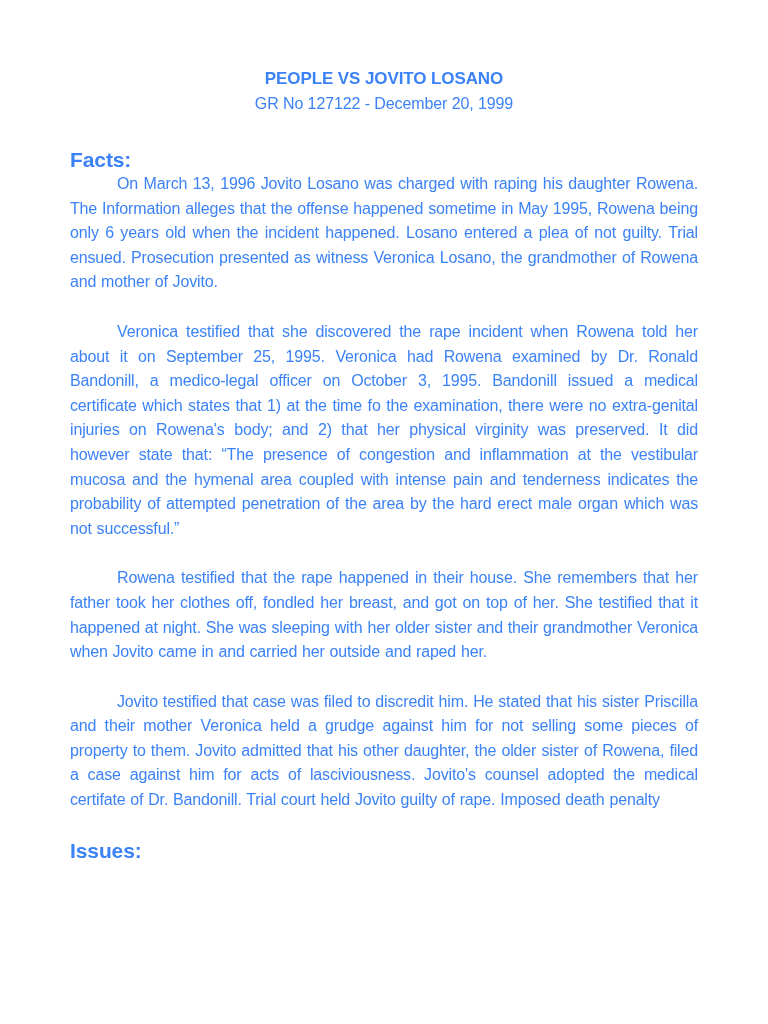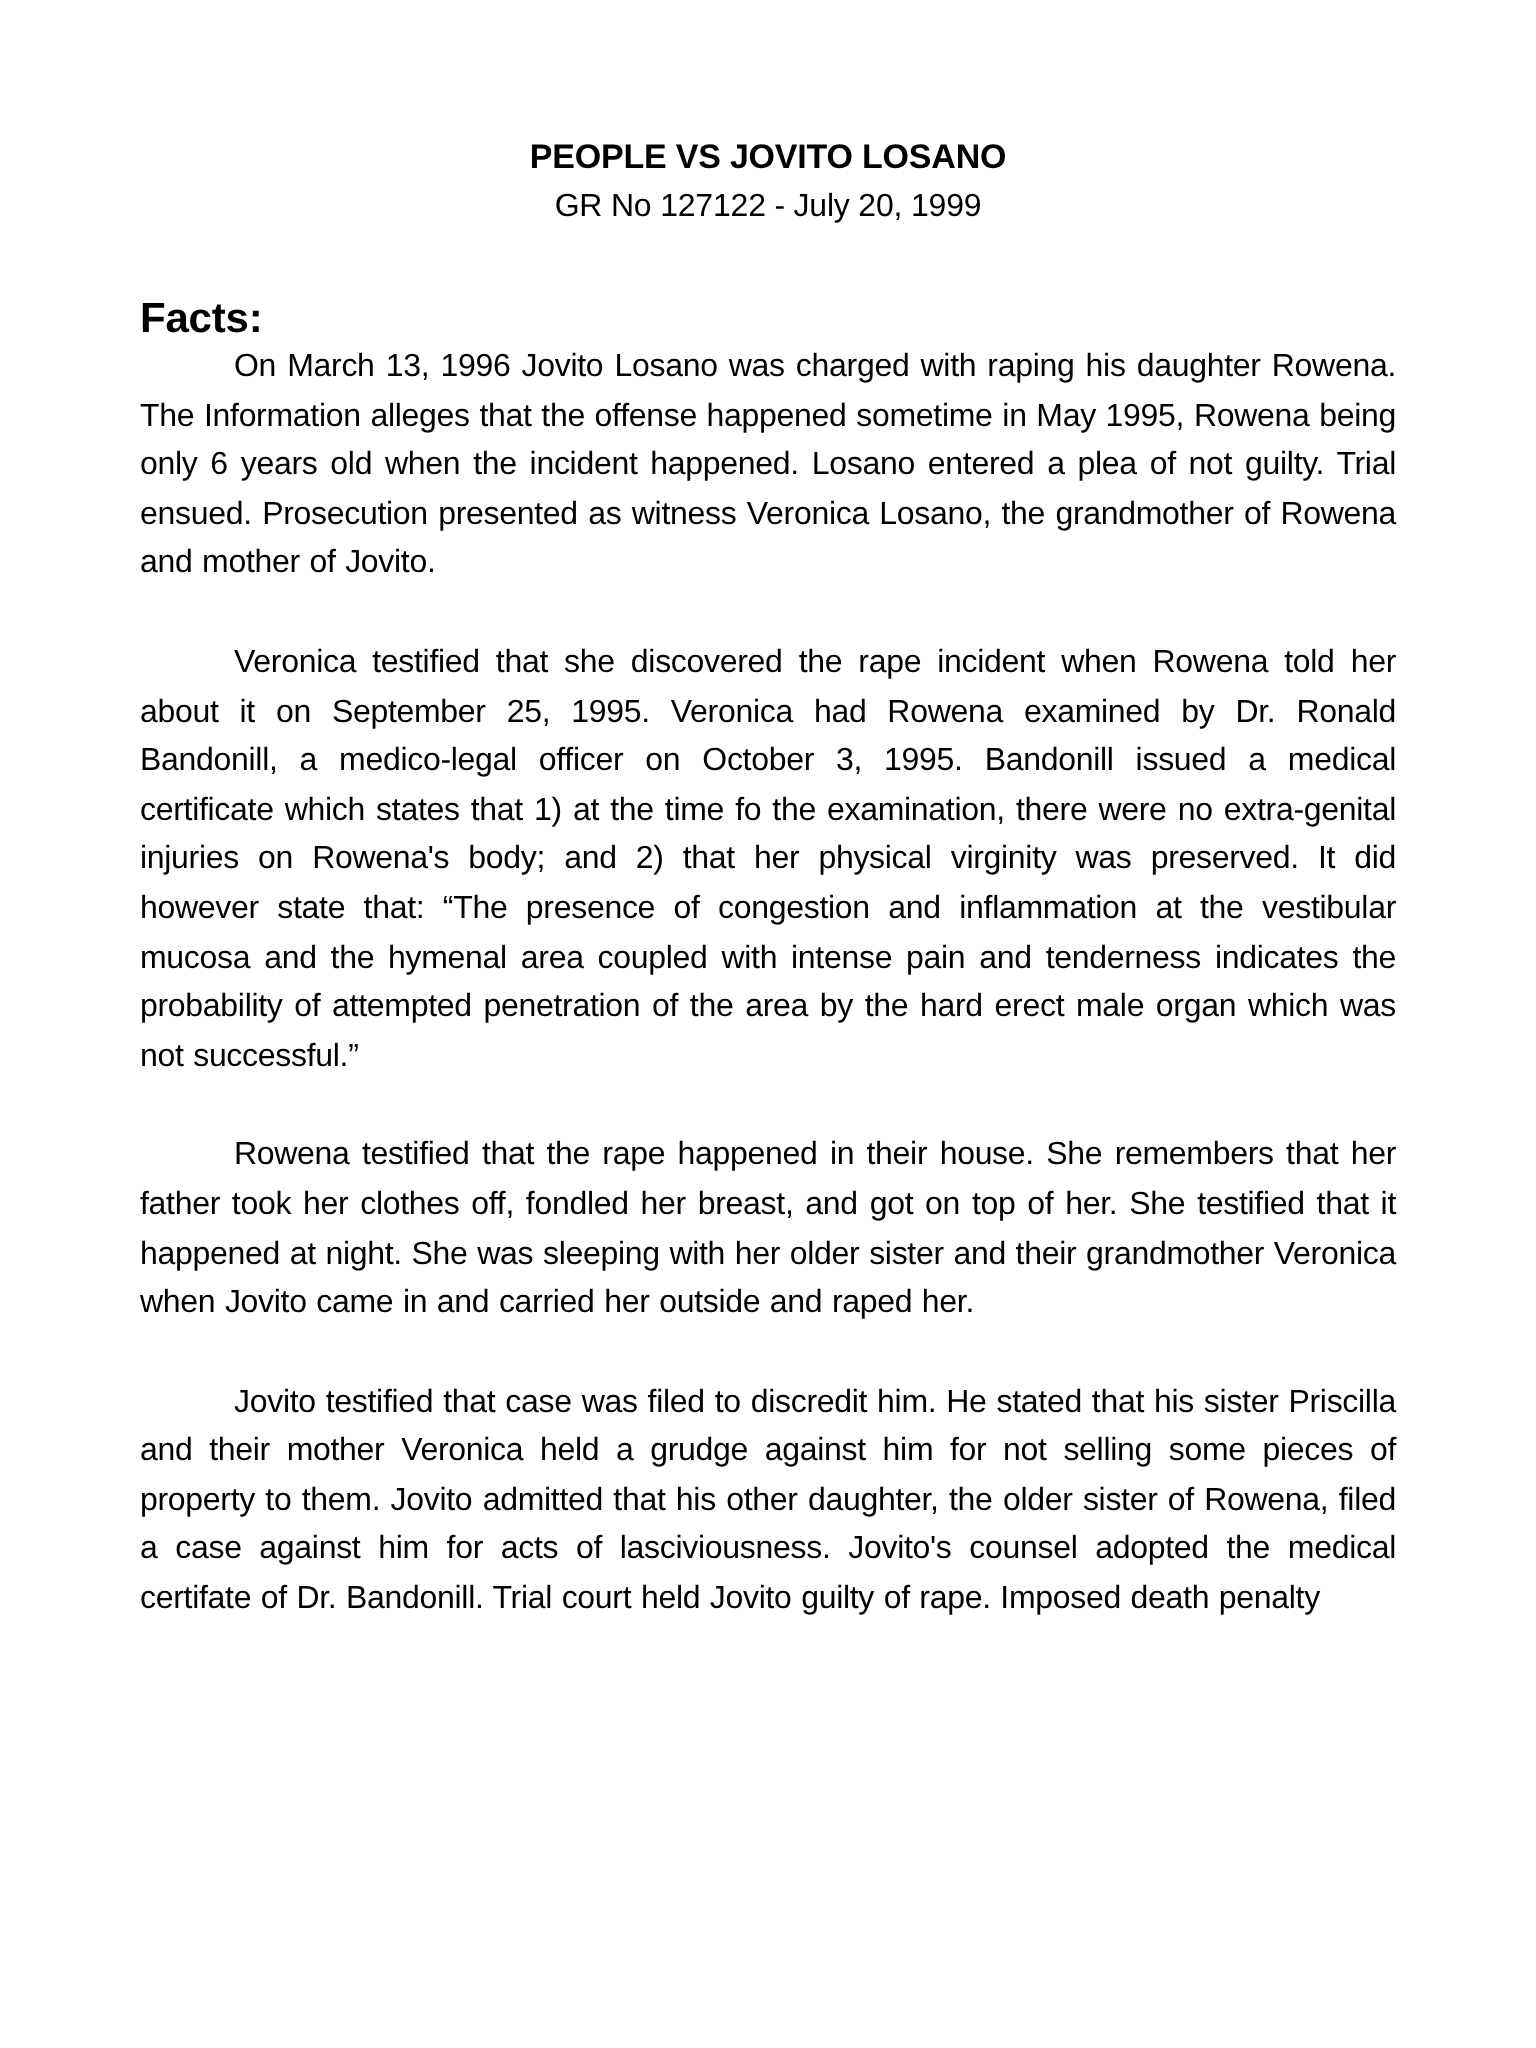--- a/index.html
+++ b/index.html
@@ -6,21 +6,21 @@
     margin: 0;
     padding: 0;
     background: #ffffff;
   }
   .page {
     position: relative;
     width: 768px;
     height: 861px;
     box-sizing: border-box;
     background: #ffffff;
-    color: #000000;
+    color: #3b82f6;
     padding: 66px 70px 0 70px;
     font-family: "Liberation Sans", sans-serif;
     overflow: hidden;
   }
   .case-title {
     font-size: 17px;
     line-height: 25px;
     font-weight: bold;
     text-align: center;
     letter-spacing: -0.1px;
@@ -49,25 +49,26 @@
     text-indent: 47px;
     letter-spacing: -0.15px;
     word-spacing: 0.5px;
   }
 </style>
 </head>
 <body>
 
 <div class="page">
   <div class="case-title">PEOPLE VS JOVITO LOSANO</div>
-  <div class="case-subtitle">GR No 127122 - July 20, 1999</div>
+  <div class="case-subtitle">GR No 127122 - December 20, 1999</div>
 
   <div class="section-heading">Facts:</div>
 
   <p class="body-para">On March 13, 1996 Jovito Losano was charged with raping his daughter Rowena. The Information alleges that the offense happened sometime in May 1995, Rowena being only 6 years old when the incident happened. Losano entered a plea of not guilty. Trial ensued. Prosecution presented as witness Veronica Losano, the grandmother of Rowena and mother of Jovito.</p>
 
   <p class="body-para">Veronica testified that she discovered the rape incident when Rowena told her about it on September 25, 1995. Veronica had Rowena examined by Dr. Ronald Bandonill, a medico-legal officer on October 3, 1995. Bandonill issued a medical certificate which states that 1) at the time fo the examination, there were no extra-genital injuries on Rowena's body; and 2) that her physical virginity was preserved. It did however state that: “The presence of congestion and inflammation at the vestibular mucosa and the hymenal area coupled with intense pain and tenderness indicates the probability of attempted penetration of the area by the hard erect male organ which was not successful.”</p>
 
   <p class="body-para">Rowena testified that the rape happened in their house. She remembers that her father took her clothes off, fondled her breast, and got on top of her. She testified that it happened at night. She was sleeping with her older sister and their grandmother Veronica when Jovito came in and carried her outside and raped her.</p>
 
   <p class="body-para">Jovito testified that case was filed to discredit him. He stated that his sister Priscilla and their mother Veronica held a grudge against him for not selling some pieces of property to them. Jovito admitted that his other daughter, the older sister of Rowena, filed a case against him for acts of lasciviousness. Jovito's counsel adopted the medical certifate of Dr. Bandonill. Trial court held Jovito guilty of rape. Imposed death penalty</p>
 
+  <div class="section-heading issues">Issues:</div>
 </div>
 
 </body></html>

